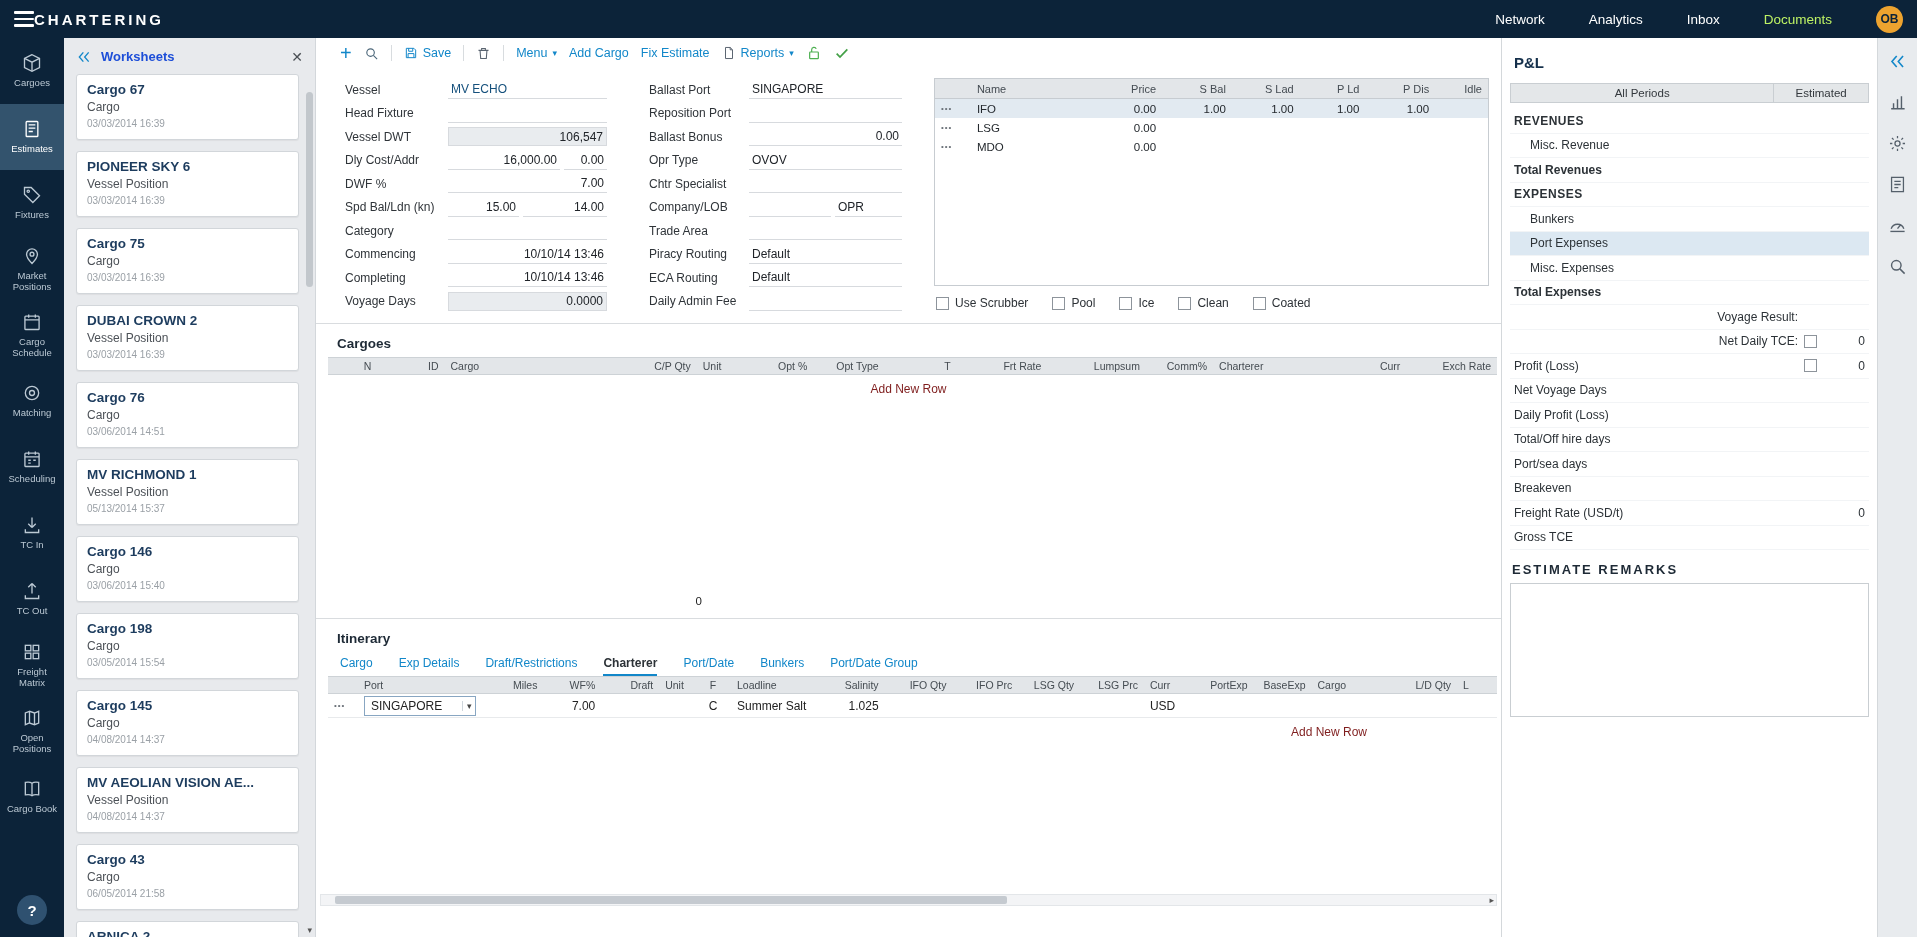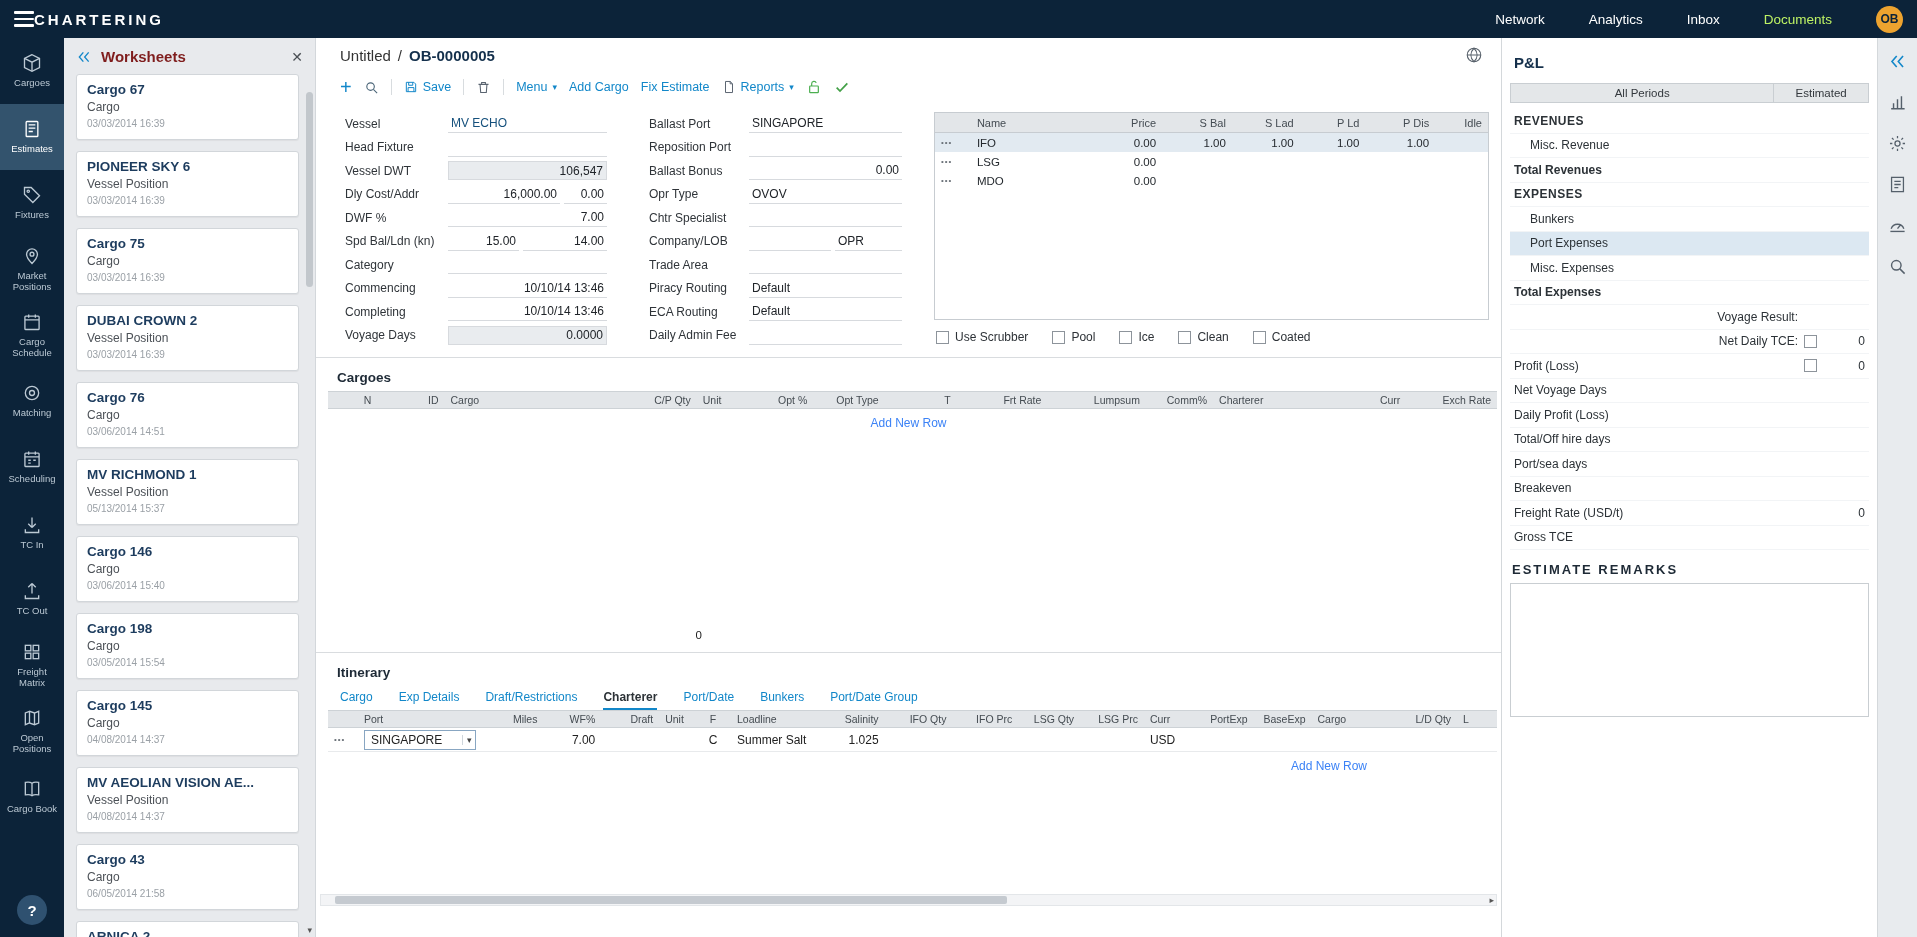--- a/index.html
+++ b/index.html
@@ -27,21 +27,21 @@
 .sb-item.active{background:#33536d;color:#fff}
 .sb-ico{width:20px;height:20px}
 .sb-label{font-size:9.5px;line-height:1.15;width:58px}
 .sb-help{margin-top:auto;margin-bottom:12px;display:flex;justify-content:center}
 .help-circle{width:30px;height:30px;border-radius:50%;background:#2f5170;color:#fff;font-weight:bold;font-size:15px;display:flex;align-items:center;justify-content:center;cursor:pointer}
 
 
 .worksheets{width:252px;flex:0 0 252px;background:#e8eaed;border-right:1px solid #d3d7db;display:flex;flex-direction:column;position:relative}
 .ws-header{display:flex;align-items:center;gap:9px;padding:9px 12px 8px;flex:0 0 36px}
 .ws-back{width:16px;height:16px;color:#1287c9;cursor:pointer}
-.ws-title{font-size:15px;font-weight:bold;color:#7f1d1d;flex:1}
+.ws-title{font-size:13px;font-weight:bold;color:#1d4ed8;flex:1}
 .ws-close{font-size:14px;color:#4a4f54;cursor:pointer}
 .ws-list{flex:1;overflow:hidden;padding:0 16px 0 12px}
 .ws-card{background:#fff;border:1px solid #d2d6da;border-radius:3px;height:66px;padding:7px 10px;margin-bottom:11px;cursor:pointer;box-shadow:0 1px 1px rgba(0,0,0,.05)}
 .ws-card-title{font-size:13.5px;font-weight:bold;color:#1d3c5e;margin-bottom:3px;white-space:nowrap;overflow:hidden}
 .ws-card-sub{font-size:12px;color:#4c5157;margin-bottom:4px;height:14px}
 .ws-card-date{font-size:10px;color:#9aa0a6}
 .ws-scrollbar{position:absolute;right:1px;top:44px;bottom:18px;width:8px}
 .ws-thumb{position:absolute;top:10px;left:0;width:7px;height:195px;background:#c2c7cc;border-radius:4px}
 .ws-down{position:absolute;right:3px;bottom:2px;font-size:9px;color:#555;cursor:pointer}
 
@@ -90,21 +90,21 @@
 .cell.c{justify-content:center}
 .cell.menu{color:#6a7publics178;color:#6a7178;font-size:8px;letter-spacing:1px;cursor:pointer}
 .checkbox-row{display:flex;align-items:center;margin-top:10px;padding-left:2px}
 .cb-item{display:flex;align-items:center;margin-right:24px;font-size:12px;color:#2d3237;cursor:pointer}
 .cb{width:13px;height:13px;border:1px solid #8d949b;background:#fff;margin-right:6px;flex:0 0 13px}
 
 
 .section-divider{height:1px;background:#d9dcdf;flex:0 0 1px}
 .sec-title{font-size:13.5px;font-weight:bold;color:#1e2a36;padding:12px 0 6px 21px}
 .grid-head{display:flex;background:#e3e6e9;border-top:1px solid #cdd2d6;border-bottom:1px solid #cdd2d6;height:18px;align-items:center;margin:0 4px 0 12px;font-size:10.5px;color:#454c52}
-.add-row{color:#3b82f6;font-size:12px;text-align:center;padding:7px 0;cursor:pointer}
+.add-row{color:#7f1d1d;font-size:12px;text-align:center;padding:7px 0;cursor:pointer}
 .cargoes-body{position:relative;height:215px;flex:0 0 215px}
 .cargo-total{position:absolute;left:326px;width:60px;top:192px;text-align:right;font-size:11.5px;color:#222}
 
 
 .itin-tabs{display:flex;gap:26px;padding:2px 0 0 24px;height:24px;align-items:flex-end;font-size:12px}
 .itin-tab{color:#1287c9;cursor:pointer;padding-bottom:4px;border-bottom:2px solid transparent;white-space:nowrap}
 .itin-tab.active{color:#2c3237;font-weight:bold;border-bottom:2px solid #1287c9}
 .itin-row{display:flex;align-items:center;height:24px;margin:0 4px 0 12px;border-bottom:1px solid #e8eaec;font-size:12px}
 .port-select{display:inline-flex;align-items:center;justify-content:space-between;width:116px;height:20px;border:1px solid #88a6c2;background:#fff;padding:0 3px 0 6px;font-size:12px;cursor:pointer}
 .ps-arrow{font-size:9px;color:#444;border-left:1px solid #cfd6dc;padding-left:4px;margin-left:4px}
@@ -355,31 +355,20 @@
             <div class="ws-card-date"></div>
           </div>
         </div>
       <div class="ws-scrollbar">
           <div class="ws-thumb"></div>
         </div>
       <div class="ws-down">▾</div>
     </aside>
 
     <main class="main">
-      <div class="crumb-row">
-        <span class="crumb-untitled">Untitled</span>
-        <span class="crumb-sep">/</span>
-        <span class="crumb-id">OB-0000005</span>
-        <span class="globe" data-icon="globe">
-            <svg viewBox="0 0 24 24" fill="none" stroke="currentColor" stroke-width="1.5">
-              <circle cx="12" cy="12" r="9"></circle>
-              <path d="M3 12h18M12 3c-5.5 5.5-5.5 12.5 0 18 5.5-5.5 5.5-12.5 0-18z"></path>
-            </svg>
-          </span>
-      </div>
 
       <div class="toolbar">
         <span class="tbtn plus">+</span>
         <span class="tbtn srch" data-icon="search">
             <svg viewBox="0 0 24 24" fill="none" stroke="currentColor" stroke-width="1.8">
               <circle cx="10.5" cy="10.5" r="6"></circle>
               <path d="M15 15l6 6"></path>
             </svg>
           </span>
         <span class="tsep"></span>

